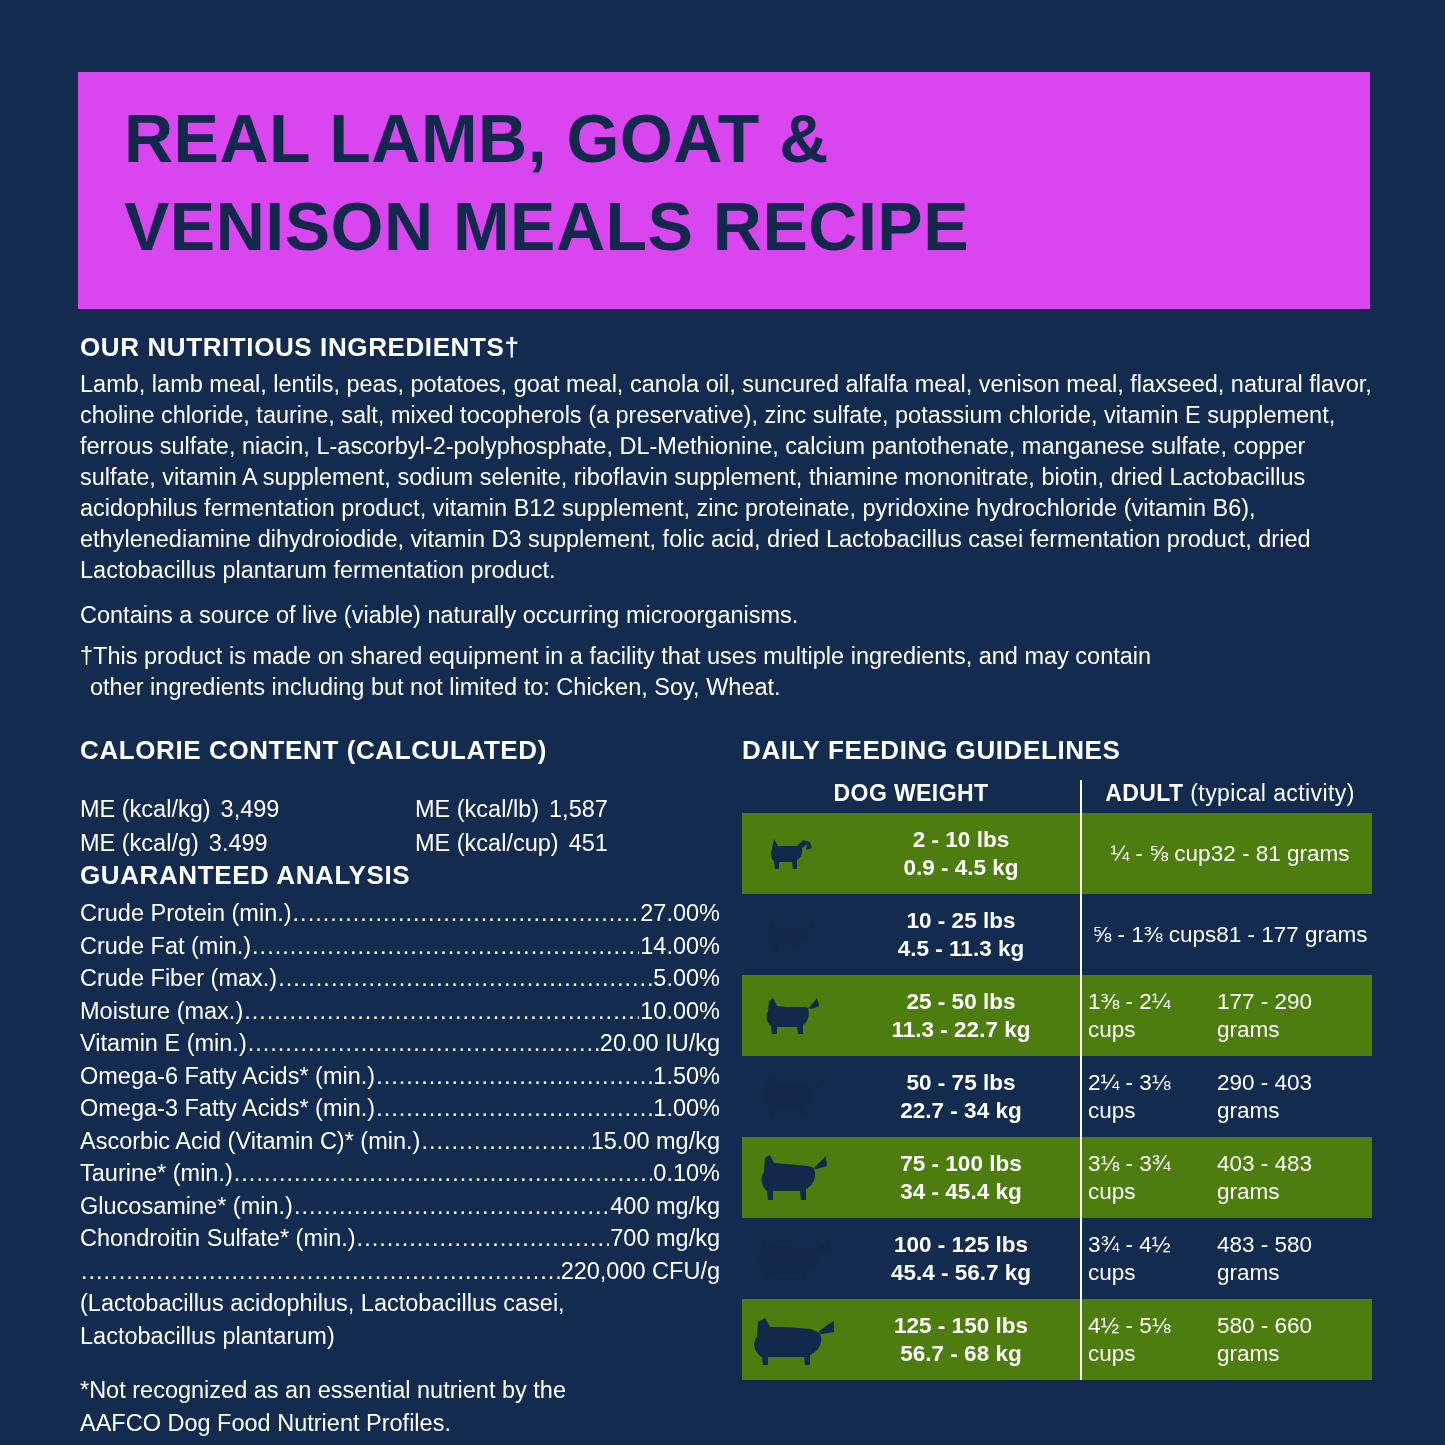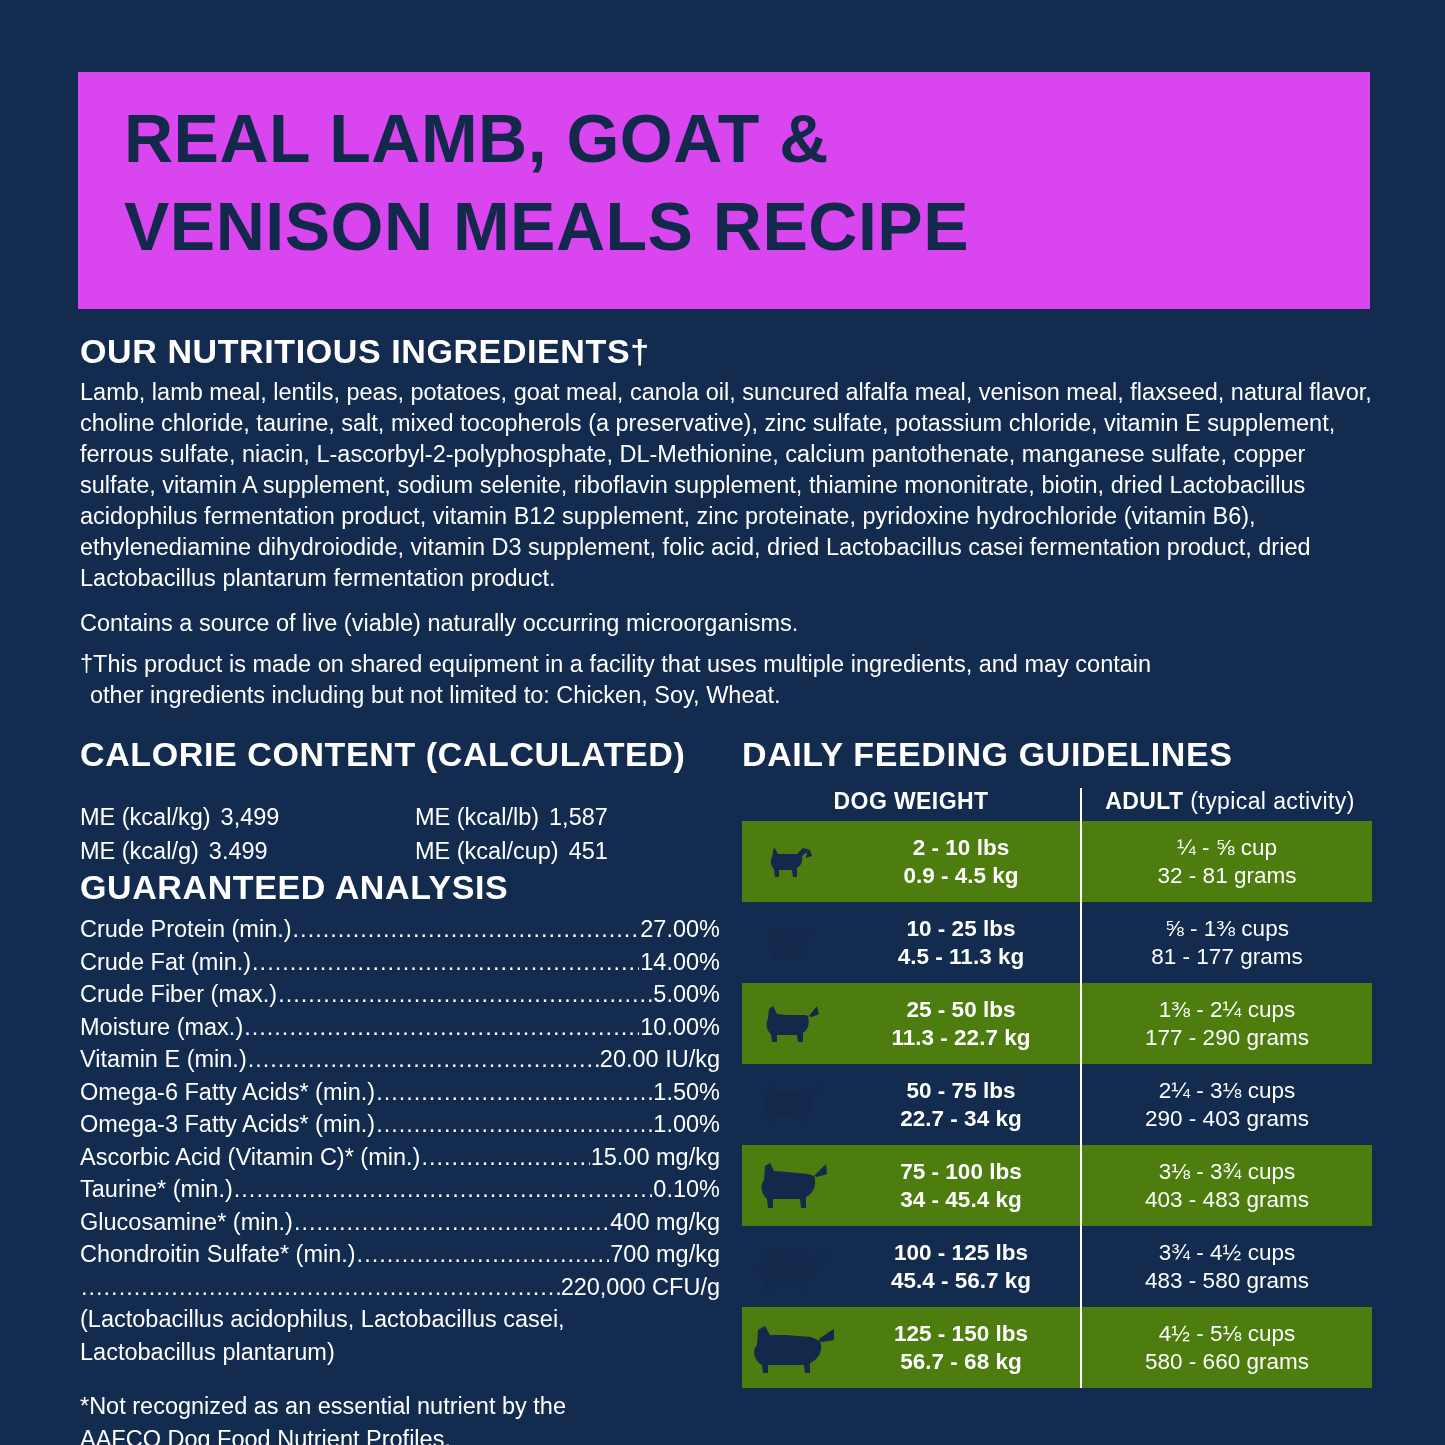--- a/index.html
+++ b/index.html
@@ -37,21 +37,21 @@
     color: #13294b;
     font-size: 68px;
     line-height: 88px;
     font-weight: bold;
     letter-spacing: 0.5px;
     white-space: nowrap;
   }
 
   
   .section-heading {
-    font-size: 34px;
+    font-size: 26px;
     font-weight: bold;
     letter-spacing: 0.6px;
     margin: 0 0 6px 0;
   }
   .ingredients-block {
     position: absolute;
     left: 80px;
     top: 332px;
     width: 1295px;
   }
@@ -184,25 +184,26 @@
     align-items: center;
     justify-content: center;
     border-right: 2px solid #ffffff;
     font-size: 22.5px;
     font-weight: bold;
     line-height: 28px;
   }
   .feed-amount {
     flex: 1;
     display: flex;
-    flex-direction: column;
+    flex-direction: row;
     align-items: center;
     justify-content: center;
     font-size: 22.5px;
     line-height: 28px;
+    padding-left: 6px;
   }
 </style>
 </head>
 <body>
 
 <div class="page">
 
   <div class="title-banner">
     <div class="line">REAL LAMB, GOAT &amp;</div>
     <div class="line">VENISON MEALS RECIPE</div>

